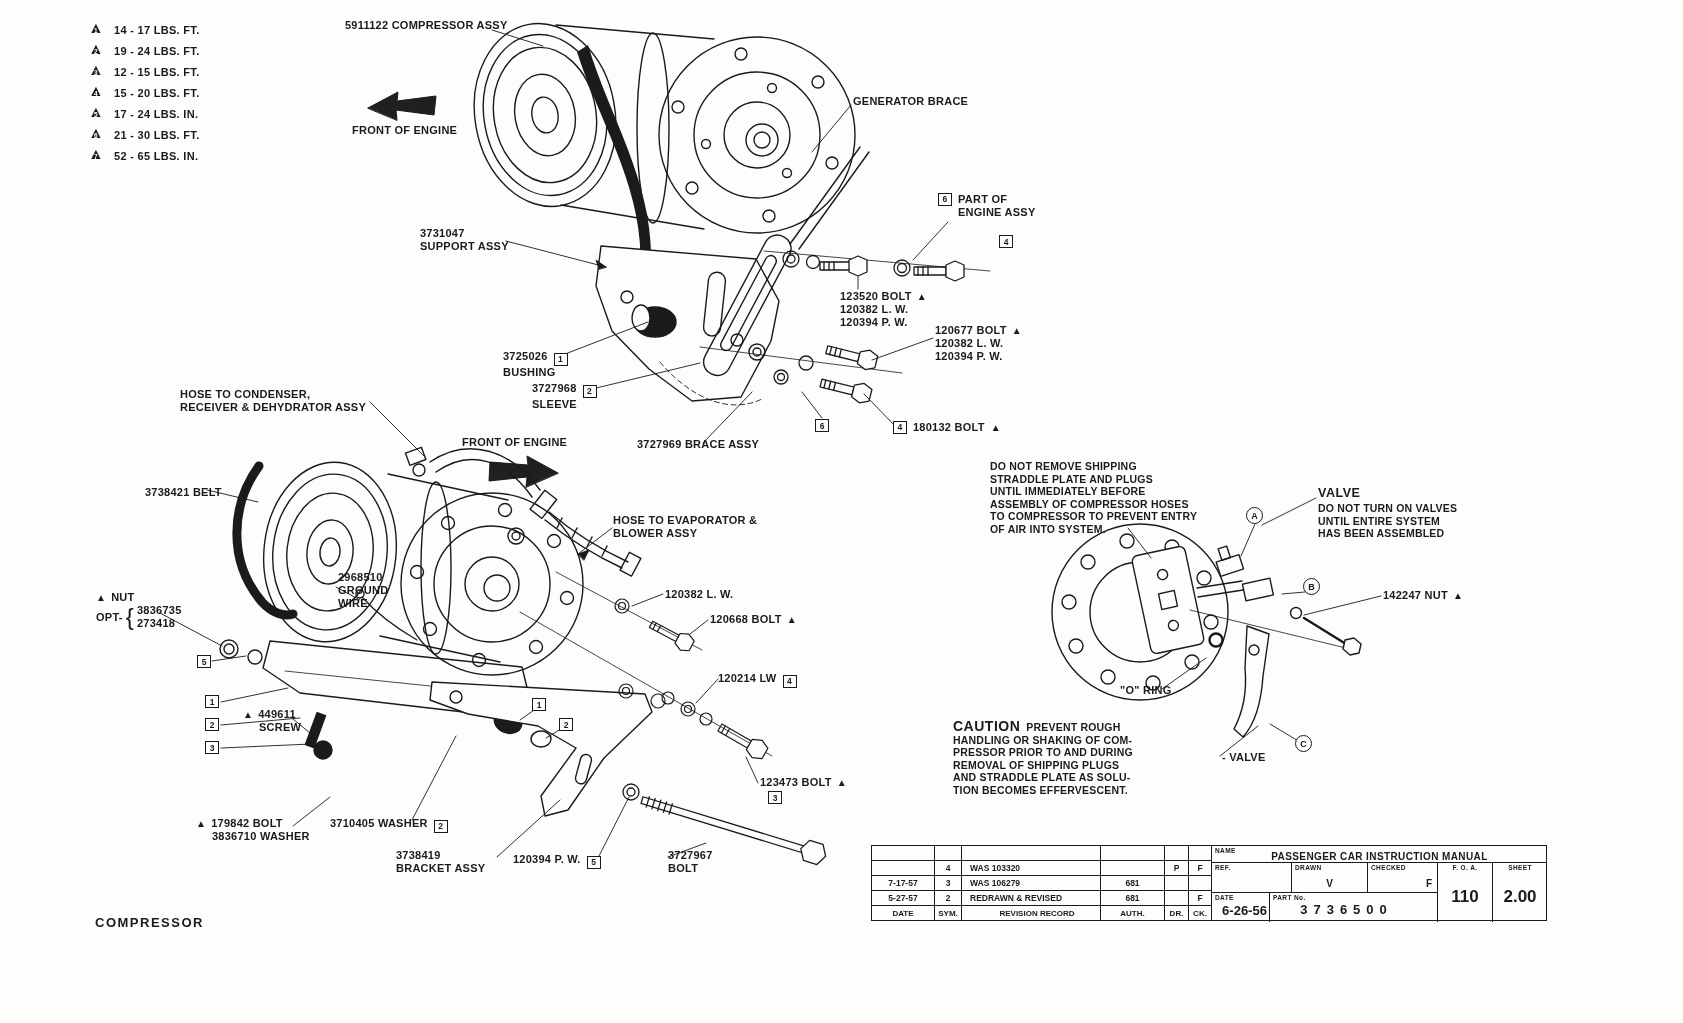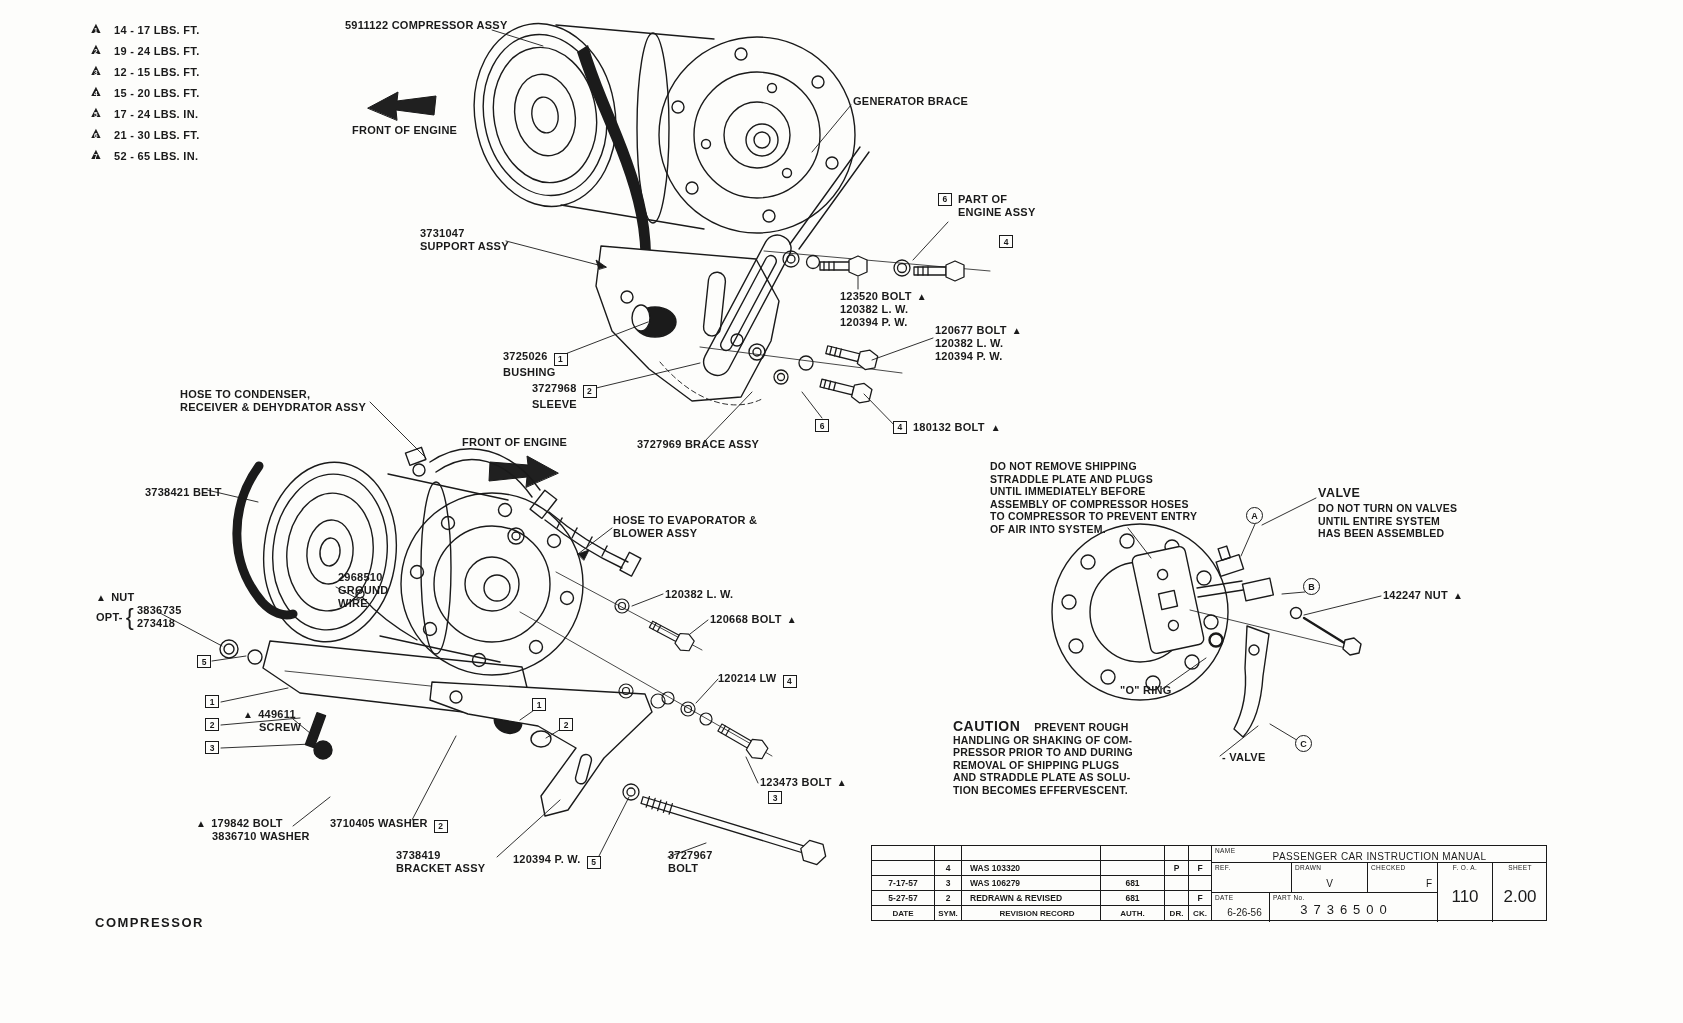--- a/index.html
+++ b/index.html
@@ -16,21 +16,21 @@
   .boxnum.trail{margin-left:6px}
   .boxnum.abs{position:absolute}
   .circle-marker{position:absolute;width:17px;height:17px;border:1.5px solid #1a1a1a;border-radius:50%;
           background:#fdfdfb;display:flex;align-items:center;justify-content:center;font-size:9px;font-weight:700}
   .legend-row{position:absolute;display:flex;align-items:center;gap:9px;font-size:11px;font-weight:700;letter-spacing:.3px}
   .legtri{position:relative;width:17px;height:15px;flex:0 0 auto}
   .legtri .shape{position:absolute;left:0;top:-2px;font-size:16px;line-height:16px;color:#1a1a1a}
   .legtri .n{position:absolute;left:0;right:1px;top:4.5px;text-align:center;font-size:6.5px;font-weight:700;color:#fff}
   .note{position:absolute;font-size:10.5px;font-weight:700;line-height:12.5px;letter-spacing:.2px;white-space:nowrap}
   .note .l{display:block}
-  .caution-title{font-size:14px;letter-spacing:.5px;margin-right:14px}
+  .caution-title{font-size:14px;letter-spacing:.5px;margin-right:6px}
   .valve-title{font-size:12.5px;letter-spacing:.5px}
   .models{text-align:center}
   .models .t{display:block;font-size:13px;letter-spacing:.5px}
   .models .l{display:block;font-size:10px;line-height:12px}
   .footer-title{position:absolute;left:95px;top:915px;font-size:13px;font-weight:700;letter-spacing:1.5px}
   .brace-glyph{font-size:24px;font-weight:400;line-height:24px;margin:0 3px}
   .opt-row{display:flex;align-items:center}
   
   #titleblock{position:absolute;left:871px;top:845px;width:676px;height:76px;font-weight:700}
   .tb-left{position:absolute;left:0;top:0;width:341px;height:76px;border:1.6px solid #1a1a1a;display:flex;flex-direction:column;background:#fdfdfb}
@@ -39,36 +39,36 @@
   .tb-c{border-left:1px solid #1a1a1a;font-size:8.5px;display:flex;align-items:center;justify-content:center;overflow:hidden;white-space:nowrap}
   .c-date{width:62px;border-left:none}
   .c-sym{width:27px}
   .c-rec{width:139px;justify-content:flex-start;padding-left:8px}
   .c-auth{width:64px}
   .c-dr{width:24px}
   .c-ck{flex:1}
   .tb-row.hdr .tb-c{font-size:8px}
   .tb-row.hdr .c-rec{justify-content:center;padding-left:12px}
   .tb-right{position:absolute;left:341px;top:0;width:335px;height:76px;border:1.6px solid #1a1a1a;border-left:none;background:#fdfdfb}
-  .tbc{position:absolute;font-weight:400}
+  .tbc{position:absolute;font-weight:700}
   .tb-mini{position:absolute;left:3px;top:1px;font-size:6.5px;letter-spacing:.4px}
   .tb-mini.center{left:0;right:0;text-align:center}
   .tb-name{left:0;top:0;width:335px;height:17px;border-bottom:1px solid #1a1a1a}
   .tb-name-val{position:absolute;left:0;right:0;top:5px;text-align:center;font-size:10px;letter-spacing:.4px}
   .tb-ref{left:0;top:17px;width:80px;height:30px;border-right:1px solid #1a1a1a;border-bottom:1px solid #1a1a1a}
   .tb-drawn{left:80px;top:17px;width:76px;height:30px;border-right:1px solid #1a1a1a;border-bottom:1px solid #1a1a1a}
   .tb-checked{left:156px;top:17px;width:70px;height:30px;border-right:1px solid #1a1a1a;border-bottom:1px solid #1a1a1a}
   .tb-foa{left:226px;top:17px;width:55px;height:59px;border-right:1px solid #1a1a1a}
   .tb-sheet{left:281px;top:17px;width:54px;height:59px}
   .tb-date{left:0;top:47px;width:58px;height:29px;border-right:1px solid #1a1a1a}
   .tb-part{left:58px;top:47px;width:168px;height:29px;border-right:1px solid #1a1a1a}
   .tb-sig{position:absolute;left:0;right:0;bottom:3px;text-align:center;font-size:10px}
   .tb-checked .tb-sig{text-align:right;padding-right:5px}
   .tb-big{position:absolute;left:0;right:0;top:24px;text-align:center;font-size:17px}
-  .tb-val{position:absolute;left:8px;right:0;bottom:4px;text-align:center;font-size:10px}
+  .tb-val{position:absolute;left:8px;right:0;bottom:4px;text-align:center;font-size:13px}
   .tb-part-val{position:absolute;left:0;right:14px;bottom:5px;text-align:center;font-size:13px;letter-spacing:6px}
 </style>
 </head>
 <body>
 
 <div id="canvas">
 
   <svg class="art" width="1683" height="1023" viewBox="0 0 1683 1023">
     <g fill="none" stroke="#1a1a1a" stroke-width="1.4" stroke-linecap="round" stroke-linejoin="round">
 

